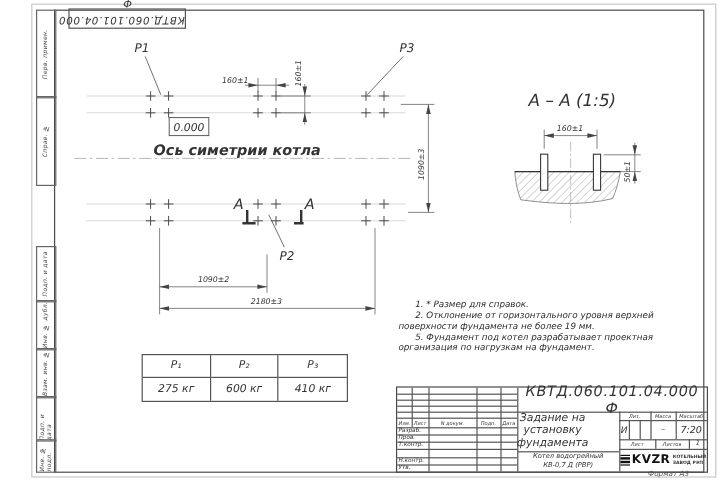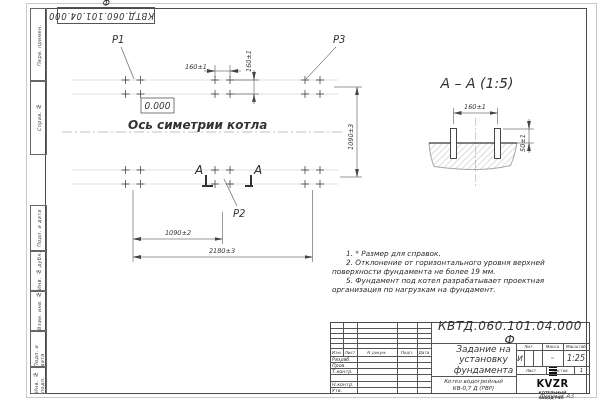--- a/index.html
+++ b/index.html
@@ -1,18 +1,18 @@
 <!DOCTYPE html>
 <html><head>
 <meta charset="utf-8">
 <style>
   html,body{margin:0;padding:0;background:#fff;}
   #sheet{position:relative;width:600px;height:400px;background:#fff;overflow:hidden;
          font-family:"DejaVu Sans",sans-serif;font-style:italic;color:#222;}
-  .abs{position:absolute;flex-direction:column;}
+  .abs{position:absolute;}
   .line{position:absolute;background:#555;}
   .vtext{position:absolute;border:1px solid #666;display:flex;align-items:center;justify-content:center;
          writing-mode:vertical-rl;transform:rotate(180deg);font-size:5px;color:#444;letter-spacing:.3px;}
   #outer-border{position:absolute;left:26px;top:3px;width:569px;height:393px;border:1px solid #c9c9c9;}
   #frame{position:absolute;left:45px;top:8px;width:540px;height:384px;border:1px solid #4a4a4a;}
   #top-stamp{position:absolute;left:57px;top:7px;width:96px;height:15px;border:1px solid #555;
              transform:rotate(180deg);font-size:8.5px;line-height:14px;text-align:center;letter-spacing:.6px;color:#333;}
   #notes{position:absolute;left:332px;top:249px;width:262px;font-size:7.3px;line-height:1.25;color:#2a2a2a;}
   #notes p{margin:0;text-indent:14px;font-style:italic;}
   #load-table{position:absolute;left:118px;top:295px;width:170px;height:38px;border:1px solid #555;
@@ -173,20 +173,28 @@
     </g>
     <text font-size="6.5" transform="translate(525,152) rotate(-90)">50±1</text>
   </svg>
 
   <div id="notes">
     <p>1. * Размер для справок.</p>
     <p>2. Отклонение от горизонтального уровня верхней поверхности фундамента не более 19 мм.</p>
     <p>5. Фундамент под котел разрабатывает проектная организация по нагрузкам на фундамент.</p>
   </div>
 
+  <div id="load-table">
+    <div class="tcell">Р₁</div>
+    <div class="tcell">Р₂</div>
+    <div class="tcell">Р₃</div>
+    <div class="tcell">275 кг</div>
+    <div class="tcell">600 кг</div>
+    <div class="tcell">410 кг</div>
+  </div>
 
   <div id="title-block">
 
     <div class="line" style="left:100px;top:0;width:1px;height:70px;"></div>
     <div class="line" style="left:185px;top:20px;width:1px;height:50px;"></div>
     <div class="line" style="left:12px;top:0;width:1px;height:33px;"></div>
     <div class="line" style="left:26px;top:0;width:1px;height:70px;"></div>
     <div class="line" style="left:66px;top:0;width:1px;height:70px;"></div>
     <div class="line" style="left:86px;top:0;width:1px;height:70px;"></div>
     <div class="line" style="left:193px;top:27px;width:1px;height:16px;"></div>
@@ -220,32 +228,32 @@
     <div class="tb-txt" style="left:86px;top:25px;width:14px;height:8px;font-size:4.2px;">Дата</div>
 
     <div class="tb-txt" style="left:1px;top:33px;width:25px;height:6px;font-size:4.8px;justify-content:flex-start;">Разраб.</div>
     <div class="tb-txt" style="left:1px;top:39px;width:25px;height:6px;font-size:4.8px;justify-content:flex-start;">Пров.</div>
     <div class="tb-txt" style="left:1px;top:45px;width:25px;height:6px;font-size:4.8px;justify-content:flex-start;">Т.контр.</div>
     <div class="tb-txt" style="left:1px;top:51px;width:25px;height:7px;font-size:4.8px;justify-content:flex-start;"></div>
     <div class="tb-txt" style="left:1px;top:58px;width:25px;height:6px;font-size:4.8px;justify-content:flex-start;">Н.контр.</div>
     <div class="tb-txt" style="left:1px;top:64px;width:25px;height:6px;font-size:4.8px;justify-content:flex-start;">Утв.</div>
 
     <div class="tb-txt" style="left:100px;top:0;width:158px;height:20px;font-size:12px;letter-spacing:.6px;">КВТД.060.101.04.000  Ф</div>
-    <div class="tb-txt" style="left:112px;top:20px;width:81px;height:33px;font-size:9px;line-height:1.15;">Задание на установку фундамента</div>
+    <div class="tb-txt" style="left:89px;top:20px;width:81px;height:33px;font-size:9px;line-height:1.15;">Задание на установку фундамента</div>
     <div class="abs" style="left:102px;top:55px;width:81px;text-align:center;font-size:5.6px;line-height:1.2;color:#333;">
       <div>Котел водогрейный</div>
       <div>КВ-0,7 Д  (РВР)</div>
     </div>
 
     <div class="tb-txt" style="left:185px;top:20px;width:26px;height:7px;font-size:4.2px;">Лит.</div>
     <div class="tb-txt" style="left:211px;top:20px;width:21px;height:7px;font-size:4.2px;">Масса</div>
     <div class="tb-txt" style="left:232px;top:20px;width:26px;height:7px;font-size:4.2px;">Масштаб</div>
     <div class="tb-txt" style="left:185px;top:27px;width:8px;height:16px;font-size:7.5px;">И</div>
     <div class="tb-txt" style="left:211px;top:27px;width:21px;height:16px;font-size:7px;">–</div>
-    <div class="tb-txt" style="left:232px;top:27px;width:26px;height:16px;font-size:8px;">1:25</div>
+    <div class="tb-txt" style="left:232px;top:27px;width:26px;height:16px;font-size:8px;">7:20</div>
 
     <div class="tb-txt" style="left:185px;top:43px;width:30px;height:8px;font-size:4.2px;">Лист</div>
     <div class="tb-txt" style="left:215px;top:43px;width:28px;height:8px;font-size:4.2px;">Листов</div>
     <div class="tb-txt" style="left:243px;top:43px;width:15px;height:8px;font-size:5.5px;">1</div>
 
     <div class="abs" style="left:185px;top:51px;width:73px;height:19px;display:flex;align-items:center;justify-content:center;gap:2px;font-style:normal;">
       <span style="display:flex;flex-direction:column;gap:1px;">
         <i style="display:block;width:8px;height:1.6px;background:#111;"></i>
         <i style="display:block;width:8px;height:1.6px;background:#111;"></i>
         <i style="display:block;width:8px;height:1.6px;background:#111;"></i>

